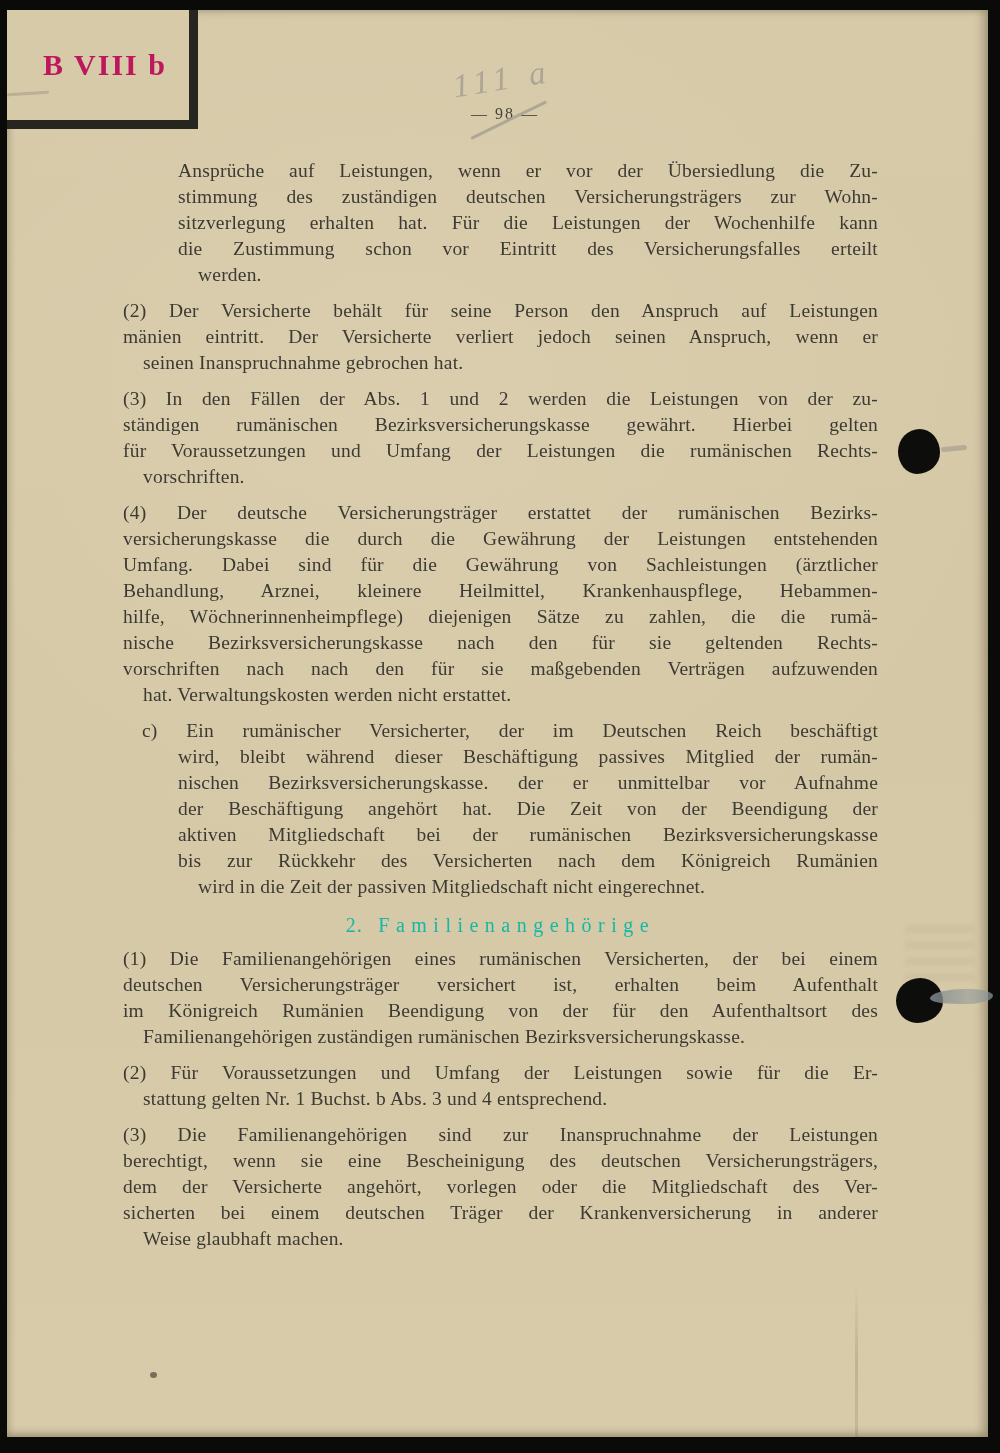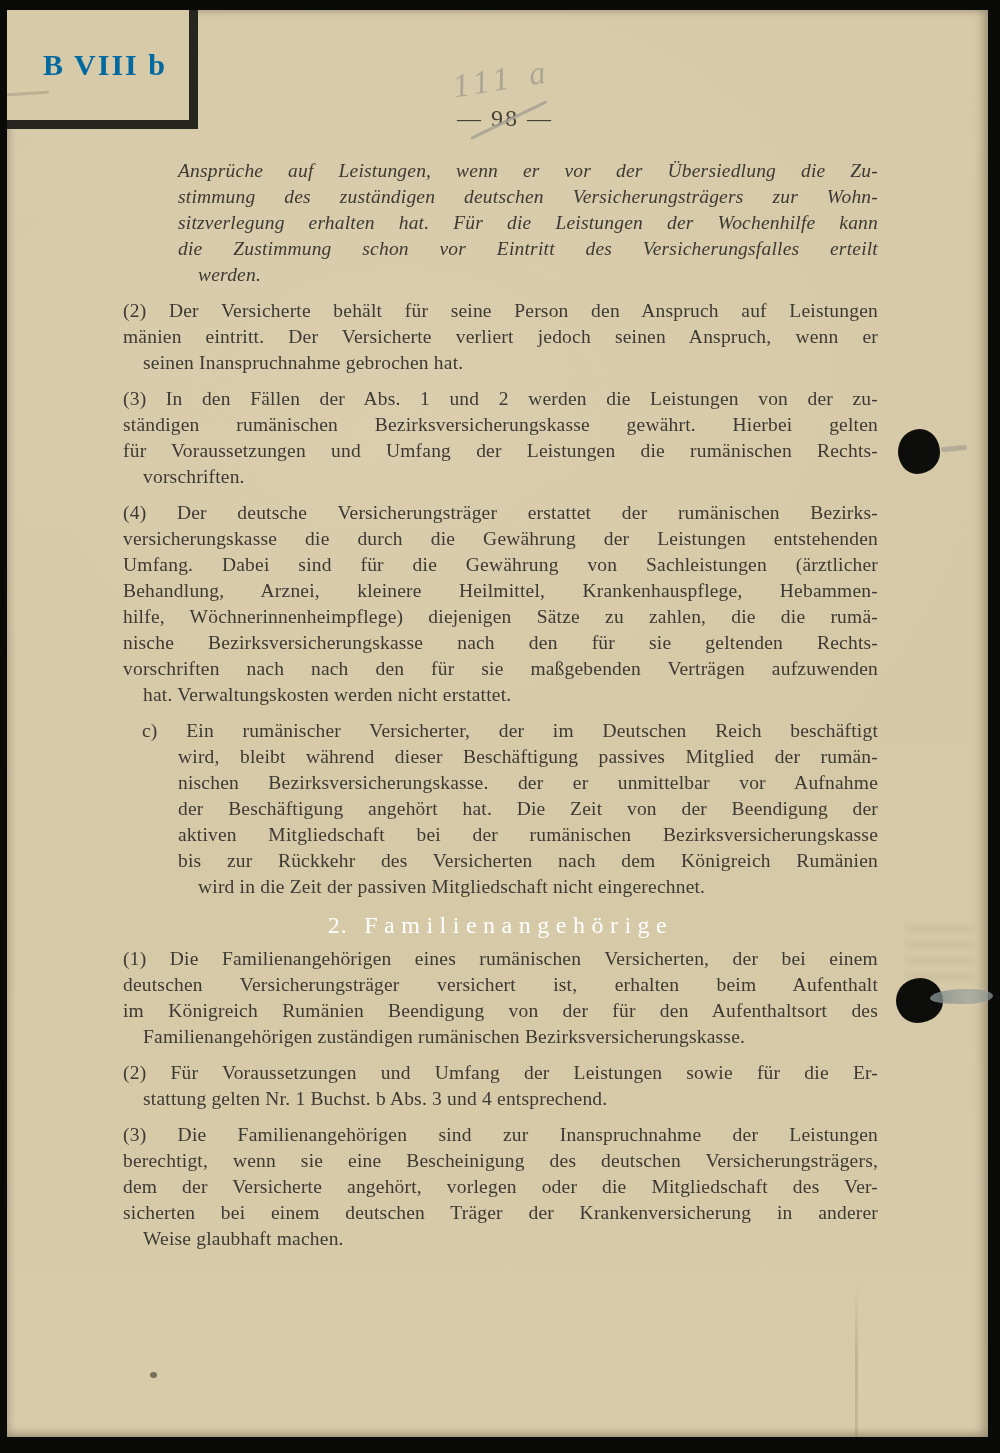--- a/index.html
+++ b/index.html
@@ -17,51 +17,51 @@
     box-shadow: inset -6px 0 10px rgba(60,50,30,0.25), inset 0 -4px 8px rgba(60,50,30,0.18), inset 3px 0 6px rgba(60,50,30,0.12);
   }
   
   #class-box {
     position:absolute; left:7px; top:10px; width:182px; height:110px;
     border-right:9px solid #26251f; border-bottom:9px solid #26251f;
     background:#d7caa9;
     display:flex; align-items:center; justify-content:center;
   }
   #class-box .label {
-    font-weight:bold; font-size:30px; letter-spacing:2px; color:#0369a1;
+    font-weight:bold; font-size:30px; letter-spacing:2px; color:#be185d;
     padding-left:14px;
   }
   
   #hand-note {
     position:absolute; left:452px; top:56px; width:160px;
     font-style:italic; font-size:33px; color:#a39d8f; letter-spacing:6px;
     transform:rotate(-9deg); opacity:0.8;
   }
   #page-number {
     position:absolute; left:420px; top:105px; width:170px;
-    text-align:center; font-size:24px; color:#474339; letter-spacing:2px;
+    text-align:center; font-size:16px; color:#474339; letter-spacing:2px;
   }
   #page-strike {
     position:absolute; left:471px; top:137px; width:84px; height:3px;
     background:#a7a193; border-radius:2px; opacity:0.85;
     transform:rotate(-26deg); transform-origin:left center;
   }
   
   #doc-body {
     position:absolute; left:123px; top:158px; width:755px;
     font-size:19.5px; line-height:26px; color:#3d3a33; letter-spacing:0.2px;
   }
   .para { margin:0 0 10px 0; }
   .line { text-align:justify; text-align-last:justify; }
   .para .line:last-child { text-align-last:left;margin-left:20px; }
-  .para.indented .line { padding-left:55px;font-style:italic; }
+  .para.indented .line { padding-left:55px; }
   .para.hang .line { padding-left:55px; }
   .para.hang .line:first-child { padding-left:19px; }
   .heading {
-    text-align:center; margin:12px 0 8px 0; font-size:24px; color:#ffffff;
+    text-align:center; margin:12px 0 8px 0; font-size:20px; color:#14b8a6;
   }
   .heading .sp { letter-spacing:6.5px; }
   .heading .num { letter-spacing:1px; margin-right:4px; }
   
   .punch {
     position:absolute; background:#0d0d0b;
     border-radius:52% 48% 55% 45% / 50% 52% 48% 50%;
   }
   #punch-top    { left:898px; top:429px; width:42px; height:45px; }
   #punch-bottom { left:896px; top:978px; width:47px; height:45px; }

